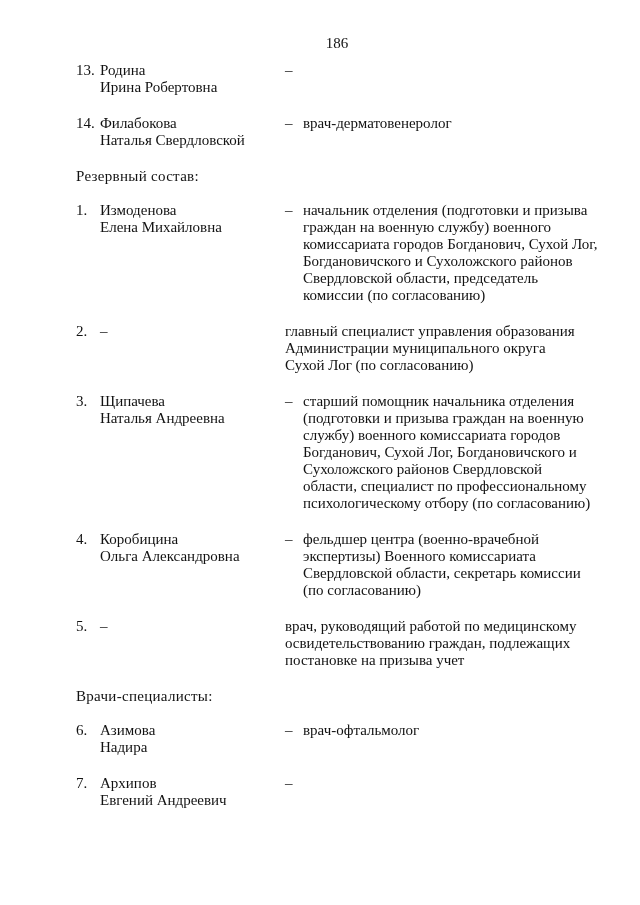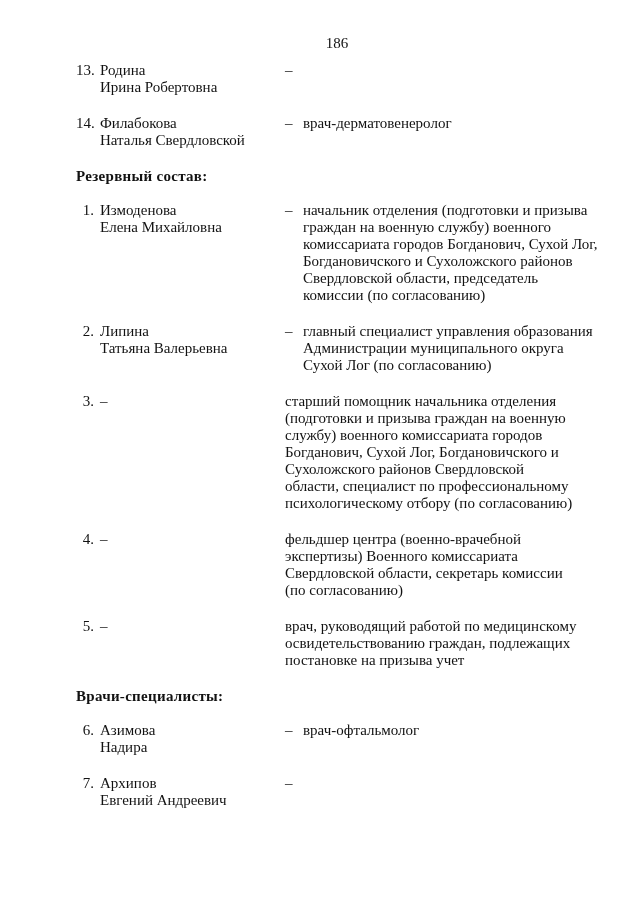--- a/index.html
+++ b/index.html
@@ -21,29 +21,28 @@
     text-align: center;
     height: 17px;
     margin-bottom: 10px;
   }
   .row {
     display: grid;
     grid-template-columns: 24px 185px 18px 1fr;
     margin-bottom: 19px;
   }
   .num {
-    text-align: right;
     padding-right: 6px;
     box-sizing: border-box;
   }
   .name, .pos {
     white-space: pre;
   }
   .section-header {
-    font-weight: bold;
+    font-weight: normal;
     letter-spacing: 0.3px;
     height: 17px;
     margin: 16px 0 17px 0;
   }
 </style>
 </head>
 <body>
 
 <div class="page">
 
@@ -76,42 +75,44 @@
       <span class="pos">начальник отделения (подготовки и призыва
 граждан на военную службу) военного
 комиссариата городов Богданович, Сухой Лог,
 Богдановичского и Сухоложского районов
 Свердловской области, председатель
 комиссии (по согласованию)</span>
     </div>
 
     <div class="row">
       <span class="num">2.</span>
-      <span class="name">Липина
-Татьяна Валерьевна</span>
       <span class="dash">–</span>
       <span class="pos">главный специалист управления образования
 Администрации муниципального округа
 Сухой Лог (по согласованию)</span>
     </div>
 
     <div class="row">
       <span class="num">3.</span>
+      <span class="name">Щипачева
+Наталья Андреевна</span>
       <span class="dash">–</span>
       <span class="pos">старший помощник начальника отделения
 (подготовки и призыва граждан на военную
 службу) военного комиссариата городов
 Богданович, Сухой Лог, Богдановичского и
 Сухоложского районов Свердловской
 области, специалист по профессиональному
 психологическому отбору (по согласованию)</span>
     </div>
 
     <div class="row">
       <span class="num">4.</span>
+      <span class="name">Коробицина
+Ольга Александровна</span>
       <span class="dash">–</span>
       <span class="pos">фельдшер центра (военно-врачебной
 экспертизы) Военного комиссариата
 Свердловской области, секретарь комиссии
 (по согласованию)</span>
     </div>
 
     <div class="row">
       <span class="num">5.</span>
       <span class="dash">–</span>

